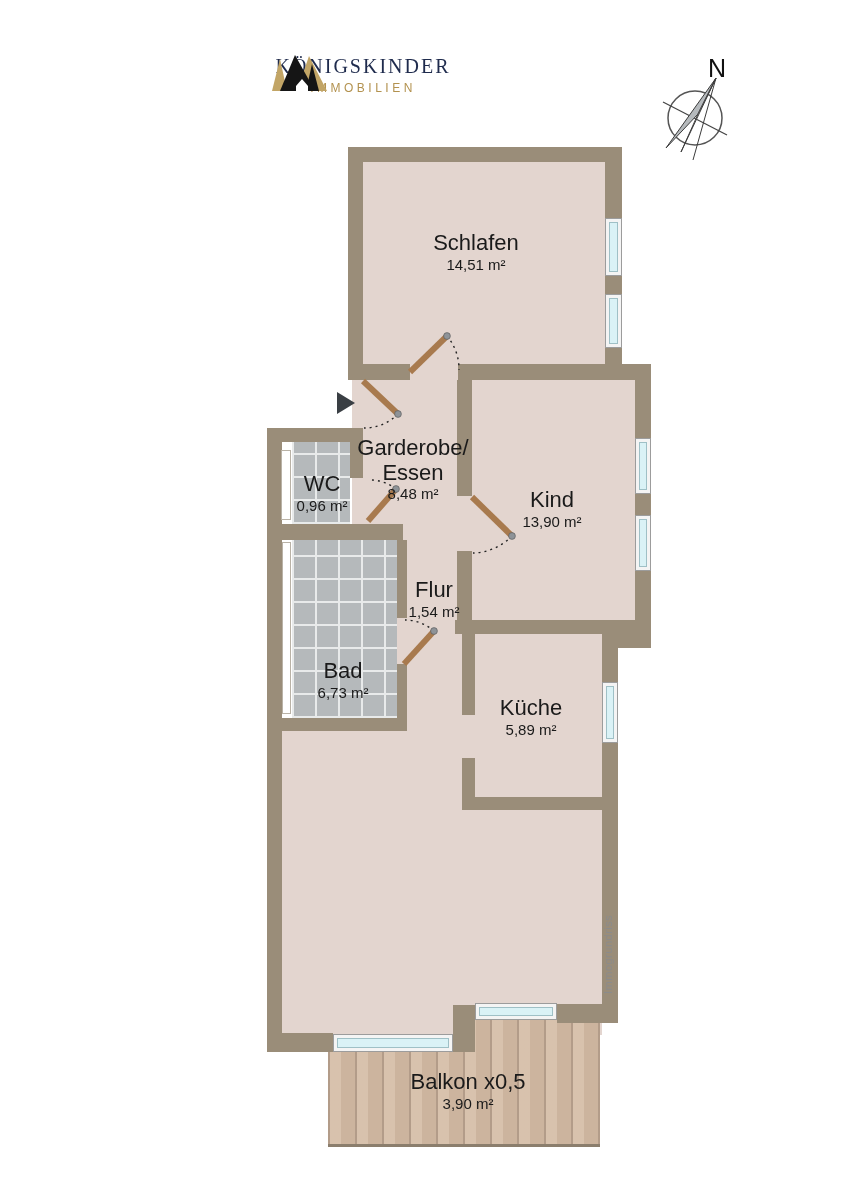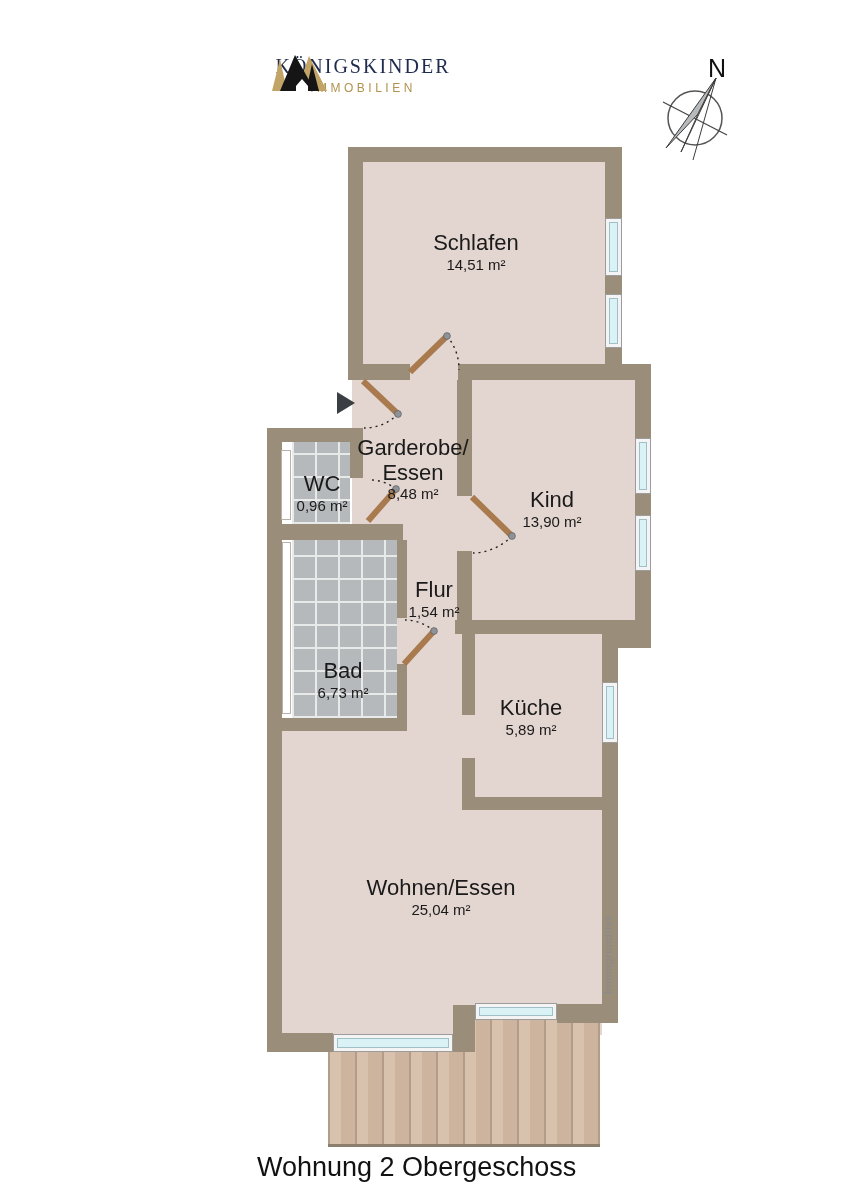--- a/index.html
+++ b/index.html
@@ -172,21 +172,20 @@
     <span class="ar">1,54 m²</span>
   </div>
   <div class="label" style="left:343px;top:647px;margin-top:12px;">
     <span class="nm">Bad</span>
     <span class="ar">6,73 m²</span>
   </div>
   <div class="label" style="left:531px;top:696px;">
     <span class="nm">Küche</span>
     <span class="ar">5,89 m²</span>
   </div>
-  <div class="label" style="left:441px;top:876px;">
-    <span class="nm">Wohnen/Essen</span>
-    <span class="ar">25,04 m²</span>
+  <div class="label" style="left:468px;top:1070px;">
+    <span class="nm">Balkon x0,5</span>
+    <span class="ar">3,90 m²</span>
   </div>
 
   <div class="watermark">Immogrundriss</div>
-  <div class="caption">Wohnung 2 Obergeschoss</div>
 
 </div>
 
 </body></html>

